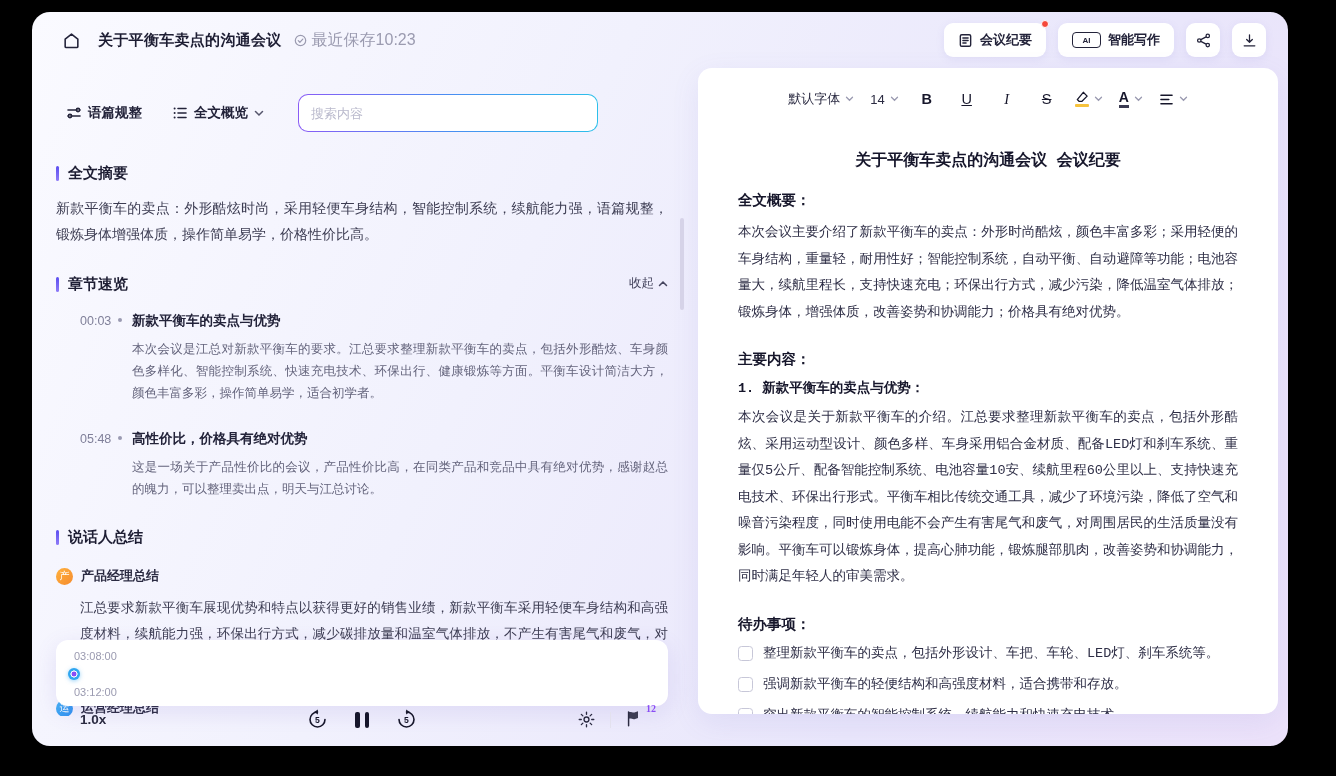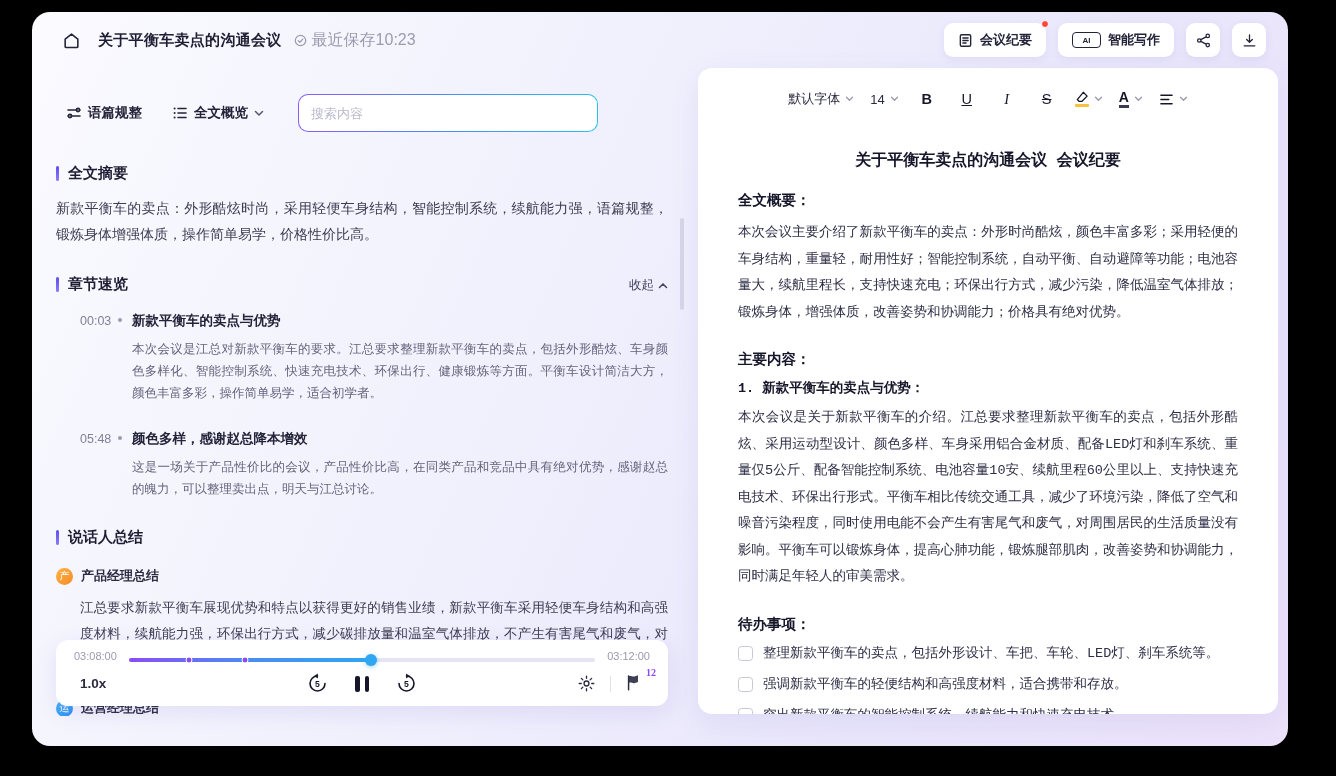--- a/index.html
+++ b/index.html
@@ -32,21 +32,21 @@
     font-size:13.5px; font-weight:bold; color:#23233a; cursor:pointer; font-family:"Liberation Sans","DejaVu Sans",sans-serif; }
   .search { margin-left:14px; width:300px; height:38px; border-radius:10px; padding:12px 12px; font-size:13px; color:#33334d; outline:none;
     border:1.6px solid transparent;
     background:linear-gradient(#fff,#fff) padding-box, linear-gradient(90deg,#8a5cf6,#4a8df2,#2cc0ea) border-box; }
   .search::placeholder { color:#b9b9cc; }
 
   
   .content { position:absolute; top:96px; left:0; right:-24px; bottom:30px; overflow:hidden; padding-right:24px; }
   .sec-title { display:flex; align-items:center; gap:9px; font-size:15px; font-weight:bold; color:#1d1d33; }
   .sec-bar { width:3px; height:15px; border-radius:2px; background:linear-gradient(180deg,#5b4df0,#8f7cf8); }
-  .sec-head-row { display:flex; align-items:flex-end; justify-content:space-between; }
+  .sec-head-row { display:flex; align-items:flex-start; justify-content:space-between; }
   .collapse { display:flex; align-items:center; gap:4px; border:none; background:transparent; font-size:12.5px; color:#45455e; cursor:pointer; font-family:inherit; }
   .summary-body { margin:12px 0 0 0; font-size:14px; line-height:26px; color:#3c3c52; text-align:justify; }
   .chapters { margin-top:28px; }
   .ch-row { margin-top:18px; padding-left:24px; }
   .ch-head { display:flex; align-items:baseline; }
   .ch-time { width:38px; flex:none; font-size:12.5px; color:#80809a; }
   .ch-dot { width:4px; height:4px; border-radius:50%; background:#9a9ab2; margin:0 10px 2px 0; align-self:center; flex:none; }
   .ch-title { font-size:13.5px; font-weight:bold; color:#23233a; }
   .ch-body { margin:8px 0 0 52px; font-size:12.5px; line-height:22px; color:#64647c; text-align:justify; }
   .speakers { margin-top:28px; }
@@ -55,21 +55,21 @@
   .badge { width:17px; height:17px; border-radius:50%; display:flex; align-items:center; justify-content:center; font-size:10px; color:#fff; flex:none; }
   .badge.orange { background:linear-gradient(135deg,#ffb13d,#f58b2e); }
   .badge.blue { background:linear-gradient(135deg,#45b4f5,#2f8ef0); }
   .sp-name { font-size:13px; font-weight:bold; color:#2b2b42; }
   .sp-body { margin:10px 0 0 24px; font-size:13.5px; line-height:26px; color:#3c3c52; text-align:justify; }
   .scrollbar { position:absolute; right:-16px; top:150px; width:4px; height:92px; border-radius:2px; background:#d6d3e8; cursor:pointer; }
 
   
   .player { position:absolute; left:0; right:0; bottom:40px; height:66px; background:#fff; border-radius:12px;
     box-shadow:0 6px 22px rgba(110,95,200,.14); padding:10px 18px 8px 18px; z-index:5; }
-  .prow { display:flex; align-items:flex-end; gap:12px; }
+  .prow { display:flex; align-items:flex-start; gap:12px;flex-direction:column; }
   .ptime { font-size:11px; color:#9a9ab0; flex:none; }
   .track { position:relative; flex:1; height:4px; border-radius:2px; background:#e6e4f2; cursor:pointer; }
   .tfill { position:absolute; left:0; top:0; height:100%; border-radius:2px; background:linear-gradient(90deg,#8a4df5,#4a8df2,#2fa6f0); }
   .thumb { position:absolute; top:50%; width:12px; height:12px; border-radius:50%; background:#2fa6f0; transform:translate(-50%,-50%); box-shadow:0 1px 4px rgba(47,166,240,.5); cursor:grab; }
   .marker { position:absolute; top:50%; width:7px; height:7px; border-radius:50%; background:#8a4df5; transform:translate(-50%,-50%); border:1.5px solid #fff; }
   .controls { display:grid; grid-template-columns:1fr auto 1fr; align-items:center; margin-top:8px; }
   .speed { border:none; background:transparent; font-size:13.5px; font-weight:bold; color:#2b2b42; cursor:pointer; justify-self:start; font-family:inherit; padding:0 6px; }
   .ctr { display:flex; align-items:center; gap:22px; }
   .icon-plain { border:none; background:transparent; cursor:pointer; display:flex; align-items:center; justify-content:center; padding:2px; }
   .pause-bars { display:flex; gap:5px; }
@@ -205,21 +205,21 @@
               <span class="ch-dot"></span>
               <span class="ch-title">新款平衡车的卖点与优势</span>
             </div>
             <p class="ch-body">本次会议是江总对新款平衡车的要求。江总要求整理新款平衡车的卖点，包括外形酷炫、车身颜色多样化、智能控制系统、快速充电技术、环保出行、健康锻炼等方面。平衡车设计简洁大方，颜色丰富多彩，操作简单易学，适合初学者。</p>
           </div>
 
           <div class="ch-row" style="margin-top:26px;">
             <div class="ch-head">
               <span class="ch-time">05:48</span>
               <span class="ch-dot"></span>
-              <span class="ch-title">颜色多样，感谢赵总降本增效</span>
+              <span class="ch-title">高性价比，价格具有绝对优势</span>
             </div>
             <p class="ch-body">这是一场关于产品性价比的会议，产品性价比高，在同类产品和竞品中具有绝对优势，感谢赵总的魄力，可以整理卖出点，明天与江总讨论。</p>
           </div>
         </div>
 
         <div class="speakers">
           <div class="sec-title">
             <span class="sec-bar"></span>
             <span>说话人总结</span>
           </div>

